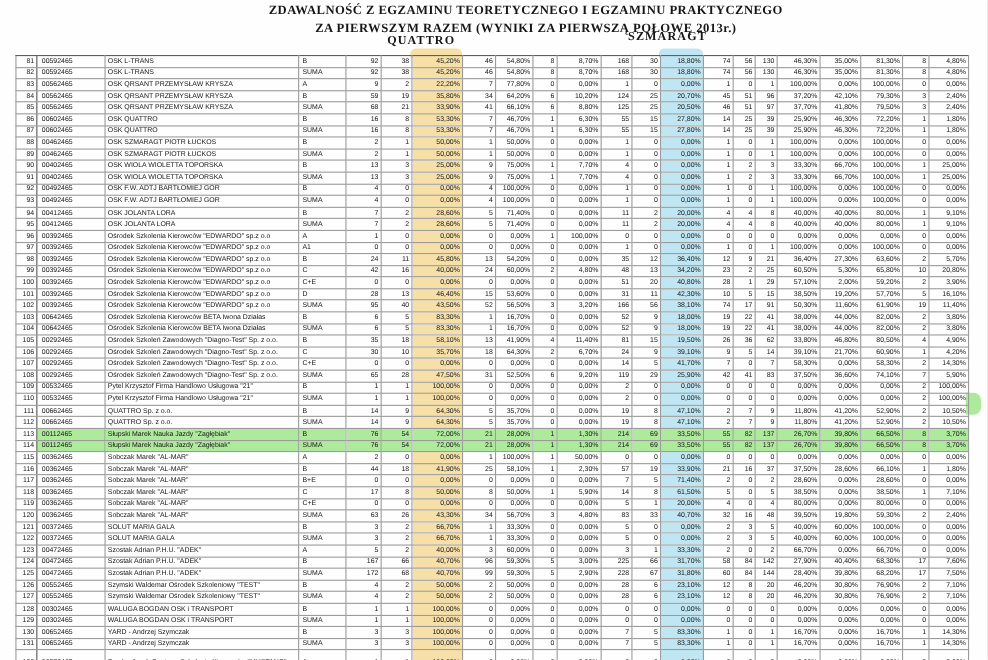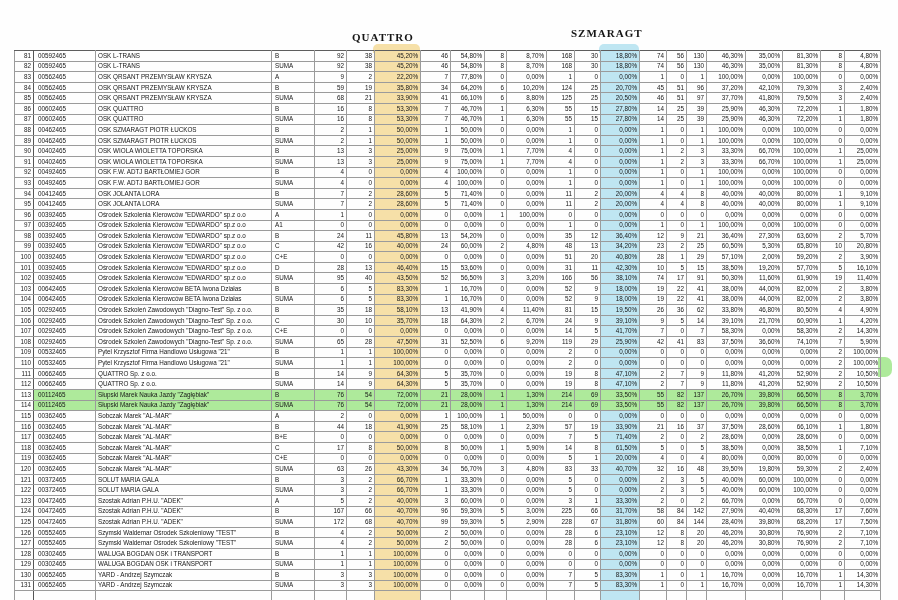--- a/index.html
+++ b/index.html
@@ -43,20 +43,24 @@
   .grid td.num{ text-align:right; }
   .grid tr.green td{ background:var(--c-green); }
   .grid tr.green td.rowno{ background:transparent; }
   .grid td.ycol{ background:var(--c-teoria); }
   .grid td.bcol{ background:var(--c-praktyka); }
 </style>
 </head>
 <body>
 
 <div class="page">
+  <div class="doc-title">
+    <div>ZDAWALNOŚĆ Z EGZAMINU TEORETYCZNEGO I EGZAMINU PRAKTYCZNEGO</div>
+    <div>ZA PIERWSZYM RAZEM (WYNIKI ZA PIERWSZĄ POŁOWĘ 2013r.)</div>
+  </div>
 
   <div class="sec-label" id="lbl-teoria">QUATTRO</div>
   <div class="sec-label" id="lbl-praktyka">SZMARAGT</div>
 
   <div class="cap" id="cap-teoria"></div>
   <div class="cap" id="cap-praktyka"></div>
   <div class="cap" id="tab-green"></div>
 
   <table class="grid">
     <colgroup>

